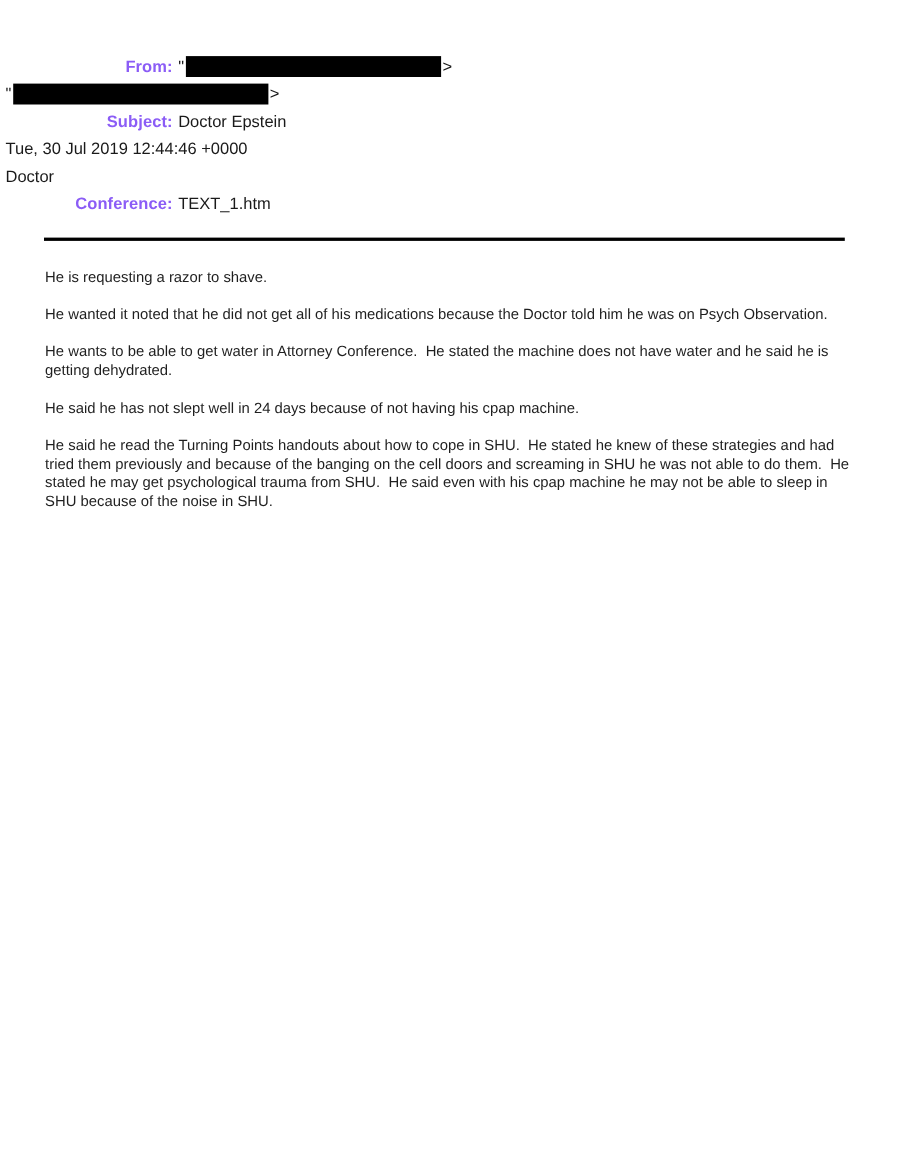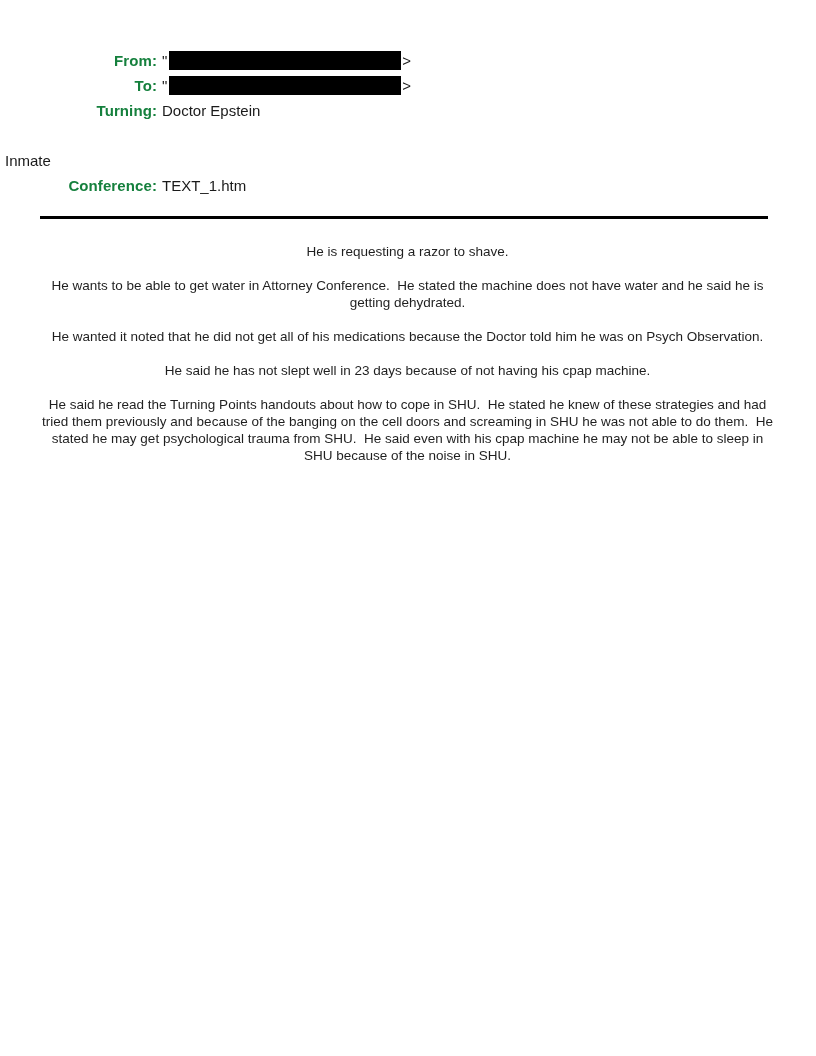--- a/index.html
+++ b/index.html
@@ -26,21 +26,21 @@
     display: flex;
     align-items: center;
     height: 25px;
     font-size: 15px;
     line-height: 25px;
   }
   .header-label {
     width: 157px;
     text-align: right;
     font-weight: bold;
-    color: #15803d;
+    color: #8b5cf6;
     flex: 0 0 157px;
     letter-spacing: 0.1px;
   }
   .header-value {
     margin-left: 5px;
     color: #1a1a1a;
     display: flex;
     align-items: center;
     white-space: pre;
   }
@@ -69,62 +69,61 @@
     top: 243px;
     left: 41px;
     width: 733px;
     font-size: 13.5px;
     line-height: 17px;
     color: #1f1f1f;
   }
   .email-body p {
     margin-bottom: 17px;
     white-space: pre-wrap;
-    text-align: center;
   }
 </style>
 </head>
 <body>
 
 <div class="page">
 
   <div class="email-header">
 
     <div class="header-row">
       <span class="header-label">From:</span>
       <span class="header-value"><span class="quote-char">"</span><span class="redaction-bar"></span><span class="gt-char">&gt;</span></span>
     </div>
 
     <div class="header-row">
-      <span class="header-label">To:</span>
       <span class="header-value"><span class="quote-char">"</span><span class="redaction-bar"></span><span class="gt-char">&gt;</span></span>
     </div>
 
     <div class="header-row">
-      <span class="header-label">Turning:</span>
+      <span class="header-label">Subject:</span>
       <span class="header-value">Doctor Epstein</span>
     </div>
 
     <div class="header-row">
+      <span class="header-value">Tue, 30 Jul 2019 12:44:46 +0000</span>
     </div>
 
     <div class="header-row">
-      <span class="header-value">Inmate</span>
+      <span class="header-value">Doctor</span>
     </div>
 
     <div class="header-row">
       <span class="header-label">Conference:</span>
       <span class="header-value">TEXT_1.htm</span>
     </div>
 
   </div>
 
   <div class="separator-rule"></div>
 
   <div class="email-body">
     <p>He is requesting a razor to shave.</p>
+    <p>He wanted it noted that he did not get all of his medications because the Doctor told him he was on Psych Observation.</p>
     <p>He wants to be able to get water in Attorney Conference.  He stated the machine does not have water and he said he is getting dehydrated.</p>
-    <p>He wanted it noted that he did not get all of his medications because the Doctor told him he was on Psych Observation.</p>
-    <p>He said he has not slept well in 23 days because of not having his cpap machine.</p>
+    <p>He said he has not slept well in 24 days because of not having his cpap machine.</p>
     <p>He said he read the Turning Points handouts about how to cope in SHU.  He stated he knew of these strategies and had tried them previously and because of the banging on the cell doors and screaming in SHU he was not able to do them.  He stated he may get psychological trauma from SHU.  He said even with his cpap machine he may not be able to sleep in SHU because of the noise in SHU.</p>
   </div>
 
 </div>
 
 </body></html>

